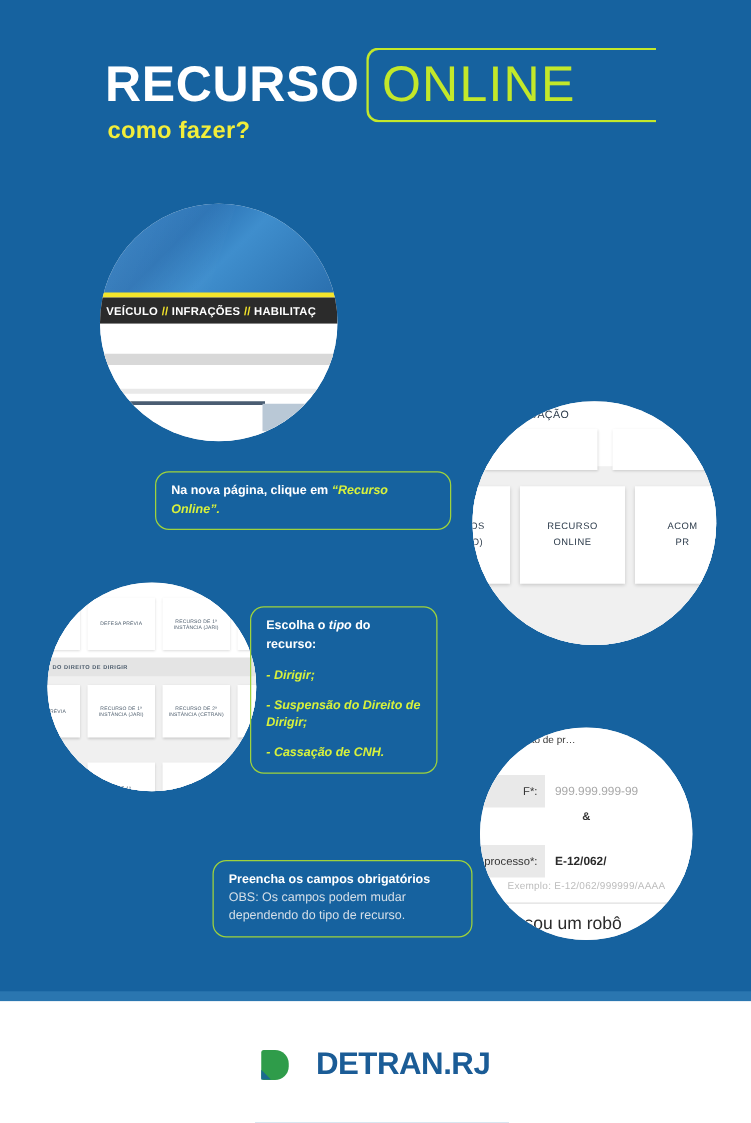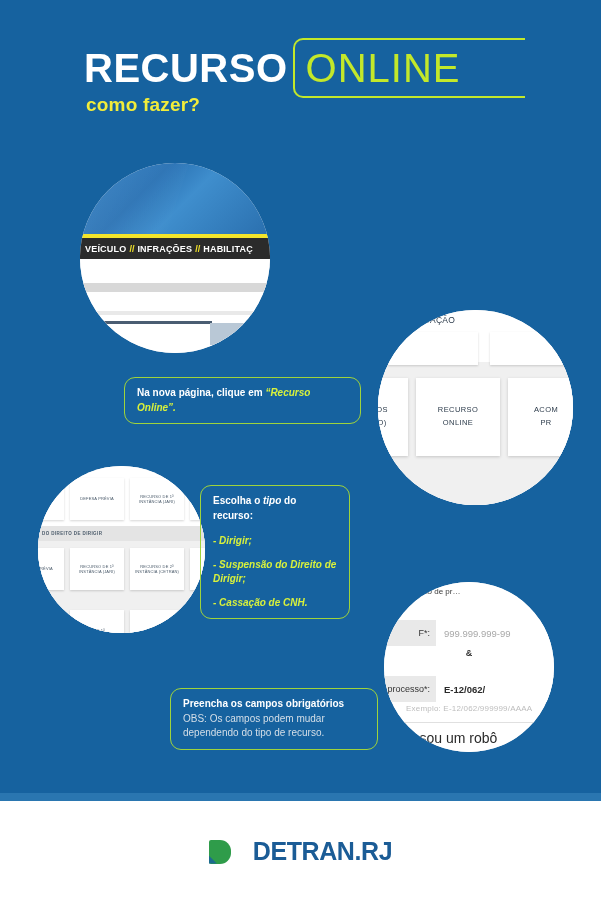--- a/index.html
+++ b/index.html
@@ -106,21 +106,21 @@
     margin:0 3px;
   }
   .c1-nav-sep { color:#f4e52b; font-size:9px; font-weight:bold; }
   .c1-body { position:absolute; left:0; top:96px; width:100%; height:94px; background:#ffffff; }
   .c1-band-a { position:absolute; left:0; top:24px; width:100%; height:9px; background:#d8d8d8; }
   .c1-band-b { position:absolute; left:0; top:52px; width:100%; height:4px; background:#e9e9e9; }
   .c1-band-c { position:absolute; left:22px; top:62px; width:110px; height:3px; background:#4a5d72; }
   .c1-band-d { position:absolute; left:130px; top:64px; width:60px; height:22px; background:#b9c8d6; }
 
   
-  #circle2 { left:378px; top:310px; width:195px; height:195px; }
+  #circle2 { left:378px; top:321px; width:195px; height:195px; }
   .c2-bg { position:absolute; inset:0; background:#ffffff; }
   .c2-grayband { position:absolute; left:0; top:52px; width:100%; height:143px; background:#f0f0f0; }
   .c2-toplabel {
     position:absolute; left:40px; top:5px;
     font-size:8.5px; color:#2b3a4a; letter-spacing:0.3px;
   }
   .c2-cardrow-top { position:absolute; left:0; top:22px; width:100%; height:33px; }
   .c2-card-t1 { position:absolute; left:10px; top:0; width:90px; height:33px; background:#fff; box-shadow:0 1px 2px rgba(0,0,0,.16); }
   .c2-card-t2 { position:absolute; left:112px; top:0; width:80px; height:33px; background:#fff; box-shadow:0 1px 2px rgba(0,0,0,.16); }
   .c2-cards { position:absolute; left:0; top:68px; width:100%; height:78px; }

